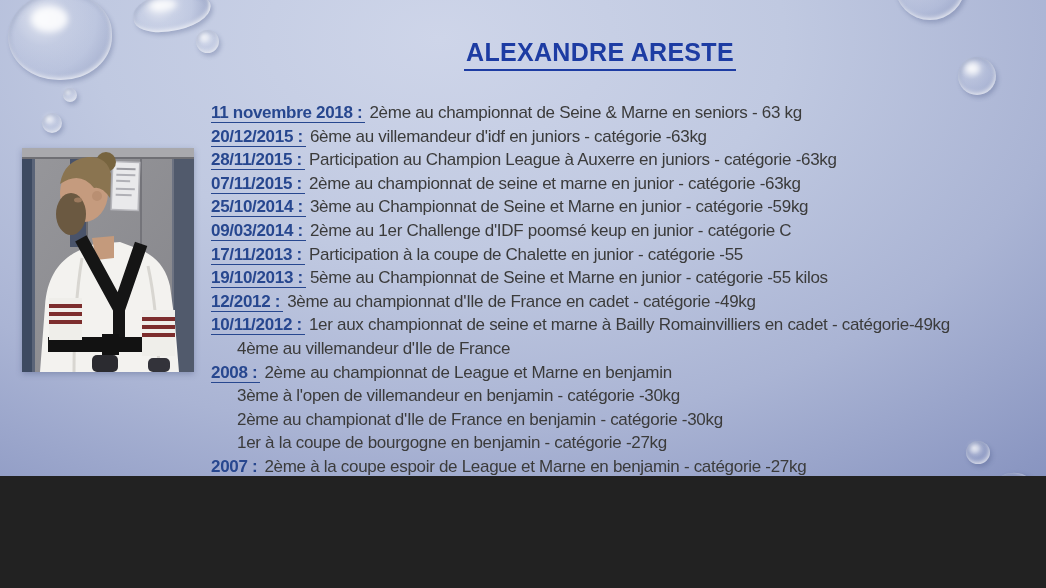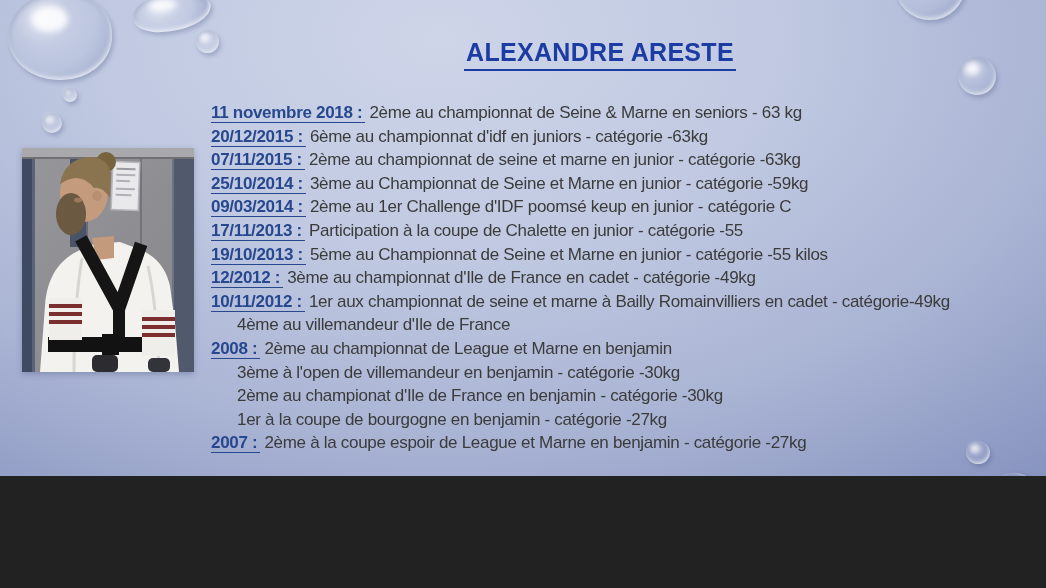--- a/index.html
+++ b/index.html
@@ -186,21 +186,24 @@
 
   <div class="title-wrap">
     <span class="title">ALEXANDRE ARESTE</span>
   </div>
 
   <div class="achievements">
       <div class="row">
     <span class="date">11 novembre 2018 :</span><span class="desc">2ème au championnat de Seine &amp; Marne en seniors - 63 kg</span>
   </div>
       <div class="row">
-    <span class="date">20/12/2015 :</span><span class="desc">6ème au championnat d'idf en juniors - catégorie -63kg</span>
+    <span class="date">20/12/2015 :</span><span class="desc">6ème au villemandeur d'idf en juniors - catégorie -63kg</span>
+  </div>
+      <div class="row">
+    <span class="date">28/11/2015 :</span><span class="desc">Participation au Champion League à Auxerre en juniors - catégorie -63kg</span>
   </div>
       <div class="row">
     <span class="date">07/11/2015 :</span><span class="desc">2ème au championnat de seine et marne en junior - catégorie -63kg</span>
   </div>
       <div class="row">
     <span class="date">25/10/2014 :</span><span class="desc">3ème au Championnat de Seine et Marne en junior - catégorie -59kg</span>
   </div>
       <div class="row">
     <span class="date">09/03/2014 :</span><span class="desc">2ème au 1er Challenge d'IDF poomsé keup en junior - catégorie C</span>
   </div>

